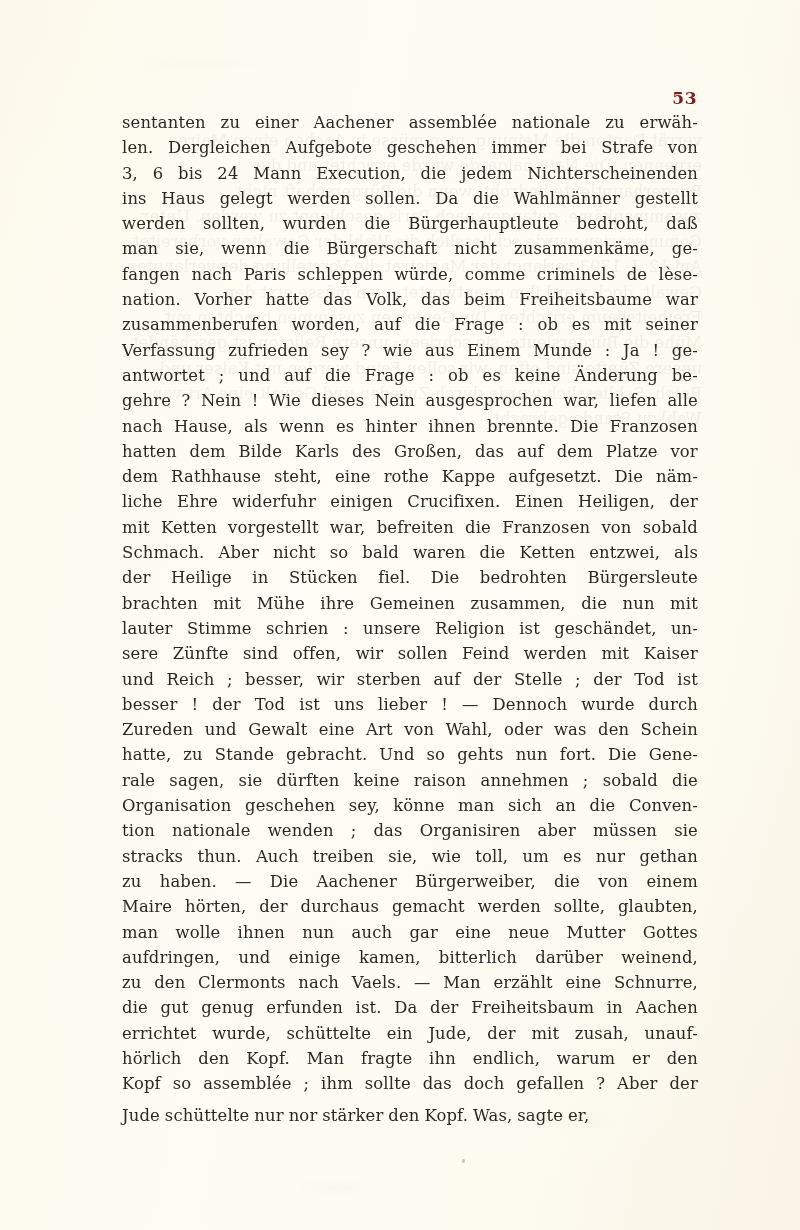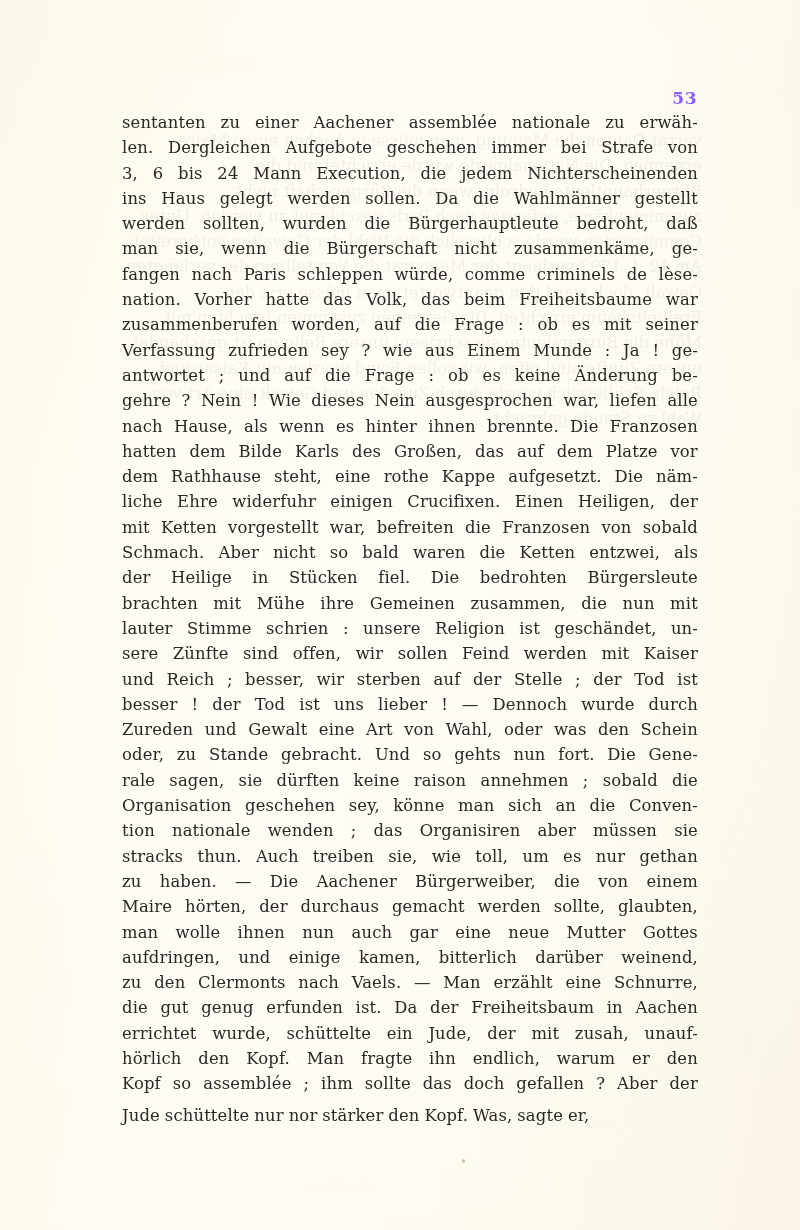--- a/index.html
+++ b/index.html
@@ -48,21 +48,21 @@
     word-break: break-word;
   }
 
   .page-number {
     position: absolute;
     right: 103px;
     top: 88px;
     font-size: 17px;
     font-weight: bold;
     letter-spacing: 0.5px;
-    color: #8b5cf6;
+    color: #7f1d1d;
   }
 
   .textblock {
     position: absolute;
     left: 122px;
     top: 113px;
     width: 576px;
   }
 
   
@@ -145,21 +145,21 @@
       <div class="line just"><span class="w">liche</span><span class="w">Ehre</span><span class="w">widerfuhr</span><span class="w">einigen</span><span class="w">Crucifixen.</span><span class="w">Einen</span><span class="w">Heiligen,</span><span class="w">der</span></div>
       <div class="line just"><span class="w">mit</span><span class="w">Ketten</span><span class="w">vorgestellt</span><span class="w">war,</span><span class="w">befreiten</span><span class="w">die</span><span class="w">Franzosen</span><span class="w">von</span><span class="w">sobald</span></div>
       <div class="line just"><span class="w">Schmach.</span><span class="w">Aber</span><span class="w">nicht</span><span class="w">so</span><span class="w">bald</span><span class="w">waren</span><span class="w">die</span><span class="w">Ketten</span><span class="w">entzwei,</span><span class="w">als</span></div>
       <div class="line just"><span class="w">der</span><span class="w">Heilige</span><span class="w">in</span><span class="w">Stücken</span><span class="w">fiel.</span><span class="w">Die</span><span class="w">bedrohten</span><span class="w">Bürgersleute</span></div>
       <div class="line just"><span class="w">brachten</span><span class="w">mit</span><span class="w">Mühe</span><span class="w">ihre</span><span class="w">Gemeinen</span><span class="w">zusammen,</span><span class="w">die</span><span class="w">nun</span><span class="w">mit</span></div>
       <div class="line just"><span class="w">lauter</span><span class="w">Stimme</span><span class="w">schrien</span><span class="w">:</span><span class="w">unsere</span><span class="w">Religion</span><span class="w">ist</span><span class="w">geschändet,</span><span class="w">un-</span></div>
       <div class="line just"><span class="w">sere</span><span class="w">Zünfte</span><span class="w">sind</span><span class="w">offen,</span><span class="w">wir</span><span class="w">sollen</span><span class="w">Feind</span><span class="w">werden</span><span class="w">mit</span><span class="w">Kaiser</span></div>
       <div class="line just"><span class="w">und</span><span class="w">Reich</span><span class="w">;</span><span class="w">besser,</span><span class="w">wir</span><span class="w">sterben</span><span class="w">auf</span><span class="w">der</span><span class="w">Stelle</span><span class="w">;</span><span class="w">der</span><span class="w">Tod</span><span class="w">ist</span></div>
       <div class="line just"><span class="w">besser</span><span class="w">!</span><span class="w">der</span><span class="w">Tod</span><span class="w">ist</span><span class="w">uns</span><span class="w">lieber</span><span class="w">!</span><span class="w">—</span><span class="w">Dennoch</span><span class="w">wurde</span><span class="w">durch</span></div>
       <div class="line just"><span class="w">Zureden</span><span class="w">und</span><span class="w">Gewalt</span><span class="w">eine</span><span class="w">Art</span><span class="w">von</span><span class="w">Wahl,</span><span class="w">oder</span><span class="w">was</span><span class="w">den</span><span class="w">Schein</span></div>
-      <div class="line just"><span class="w">oder,</span><span class="w">zu</span><span class="w">Stande</span><span class="w">gebracht.</span><span class="w">Und</span><span class="w">so</span><span class="w">gehts</span><span class="w">nun</span><span class="w">fort.</span><span class="w">Die</span><span class="w">Gene-</span></div>
+      <div class="line just"><span class="w">hatte,</span><span class="w">zu</span><span class="w">Stande</span><span class="w">gebracht.</span><span class="w">Und</span><span class="w">so</span><span class="w">gehts</span><span class="w">nun</span><span class="w">fort.</span><span class="w">Die</span><span class="w">Gene-</span></div>
       <div class="line just"><span class="w">rale</span><span class="w">sagen,</span><span class="w">sie</span><span class="w">dürften</span><span class="w">keine</span><span class="w">raison</span><span class="w">annehmen</span><span class="w">;</span><span class="w">sobald</span><span class="w">die</span></div>
       <div class="line just"><span class="w">Organisation</span><span class="w">geschehen</span><span class="w">sey,</span><span class="w">könne</span><span class="w">man</span><span class="w">sich</span><span class="w">an</span><span class="w">die</span><span class="w">Conven-</span></div>
       <div class="line just"><span class="w">tion</span><span class="w">nationale</span><span class="w">wenden</span><span class="w">;</span><span class="w">das</span><span class="w">Organisiren</span><span class="w">aber</span><span class="w">müssen</span><span class="w">sie</span></div>
       <div class="line just"><span class="w">stracks</span><span class="w">thun.</span><span class="w">Auch</span><span class="w">treiben</span><span class="w">sie,</span><span class="w">wie</span><span class="w">toll,</span><span class="w">um</span><span class="w">es</span><span class="w">nur</span><span class="w">gethan</span></div>
       <div class="line just"><span class="w">zu</span><span class="w">haben.</span><span class="w">—</span><span class="w">Die</span><span class="w">Aachener</span><span class="w">Bürgerweiber,</span><span class="w">die</span><span class="w">von</span><span class="w">einem</span></div>
       <div class="line just"><span class="w">Maire</span><span class="w">hörten,</span><span class="w">der</span><span class="w">durchaus</span><span class="w">gemacht</span><span class="w">werden</span><span class="w">sollte,</span><span class="w">glaubten,</span></div>
       <div class="line just"><span class="w">man</span><span class="w">wolle</span><span class="w">ihnen</span><span class="w">nun</span><span class="w">auch</span><span class="w">gar</span><span class="w">eine</span><span class="w">neue</span><span class="w">Mutter</span><span class="w">Gottes</span></div>
       <div class="line just"><span class="w">aufdringen,</span><span class="w">und</span><span class="w">einige</span><span class="w">kamen,</span><span class="w">bitterlich</span><span class="w">darüber</span><span class="w">weinend,</span></div>
       <div class="line just"><span class="w">zu</span><span class="w">den</span><span class="w">Clermonts</span><span class="w">nach</span><span class="w">Vaels.</span><span class="w">—</span><span class="w">Man</span><span class="w">erzählt</span><span class="w">eine</span><span class="w">Schnurre,</span></div>
       <div class="line just"><span class="w">die</span><span class="w">gut</span><span class="w">genug</span><span class="w">erfunden</span><span class="w">ist.</span><span class="w">Da</span><span class="w">der</span><span class="w">Freiheitsbaum</span><span class="w">in</span><span class="w">Aachen</span></div>

